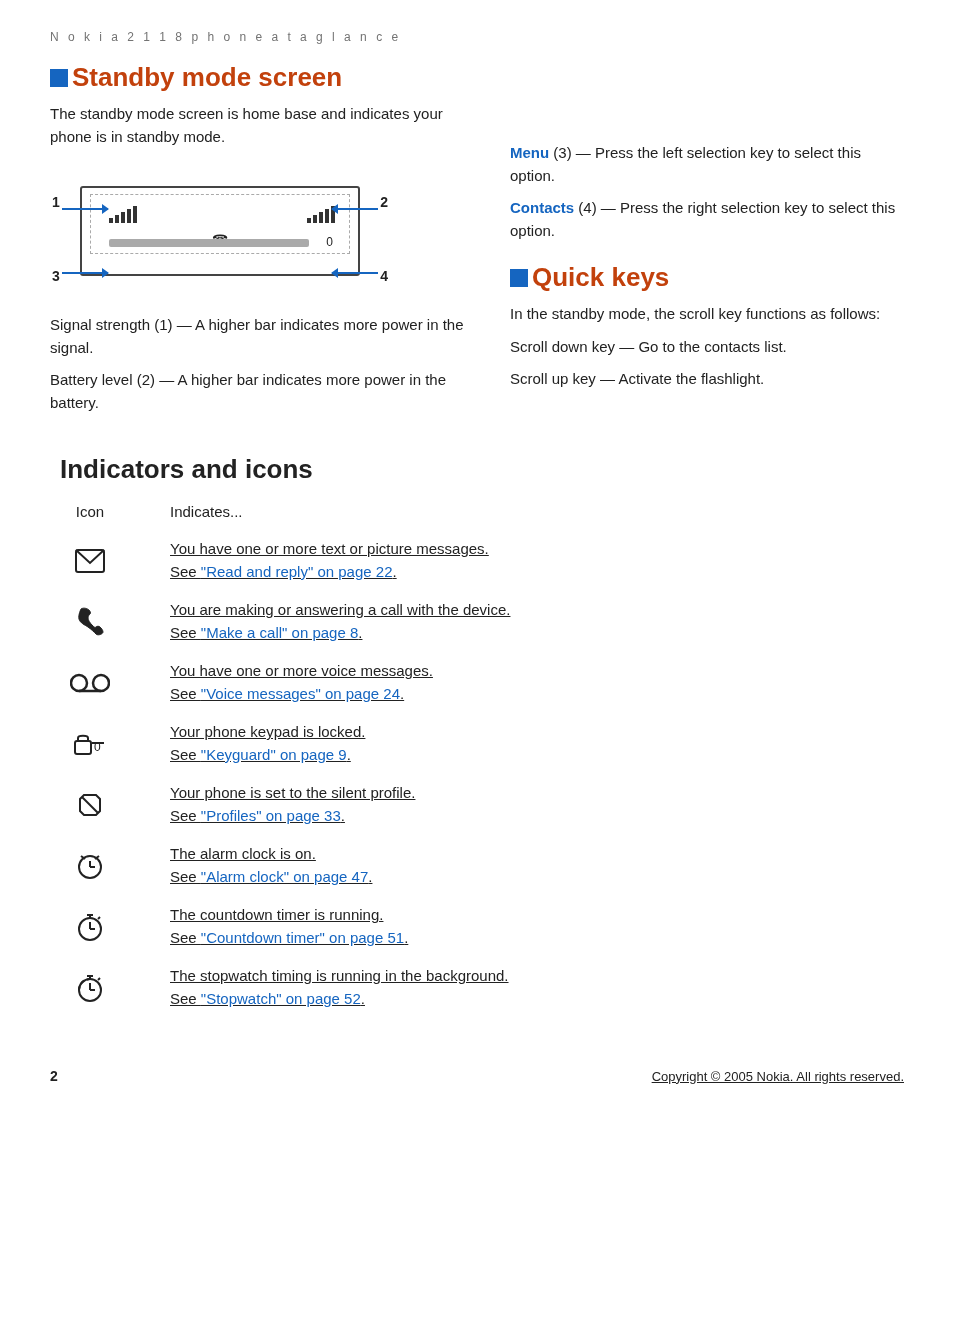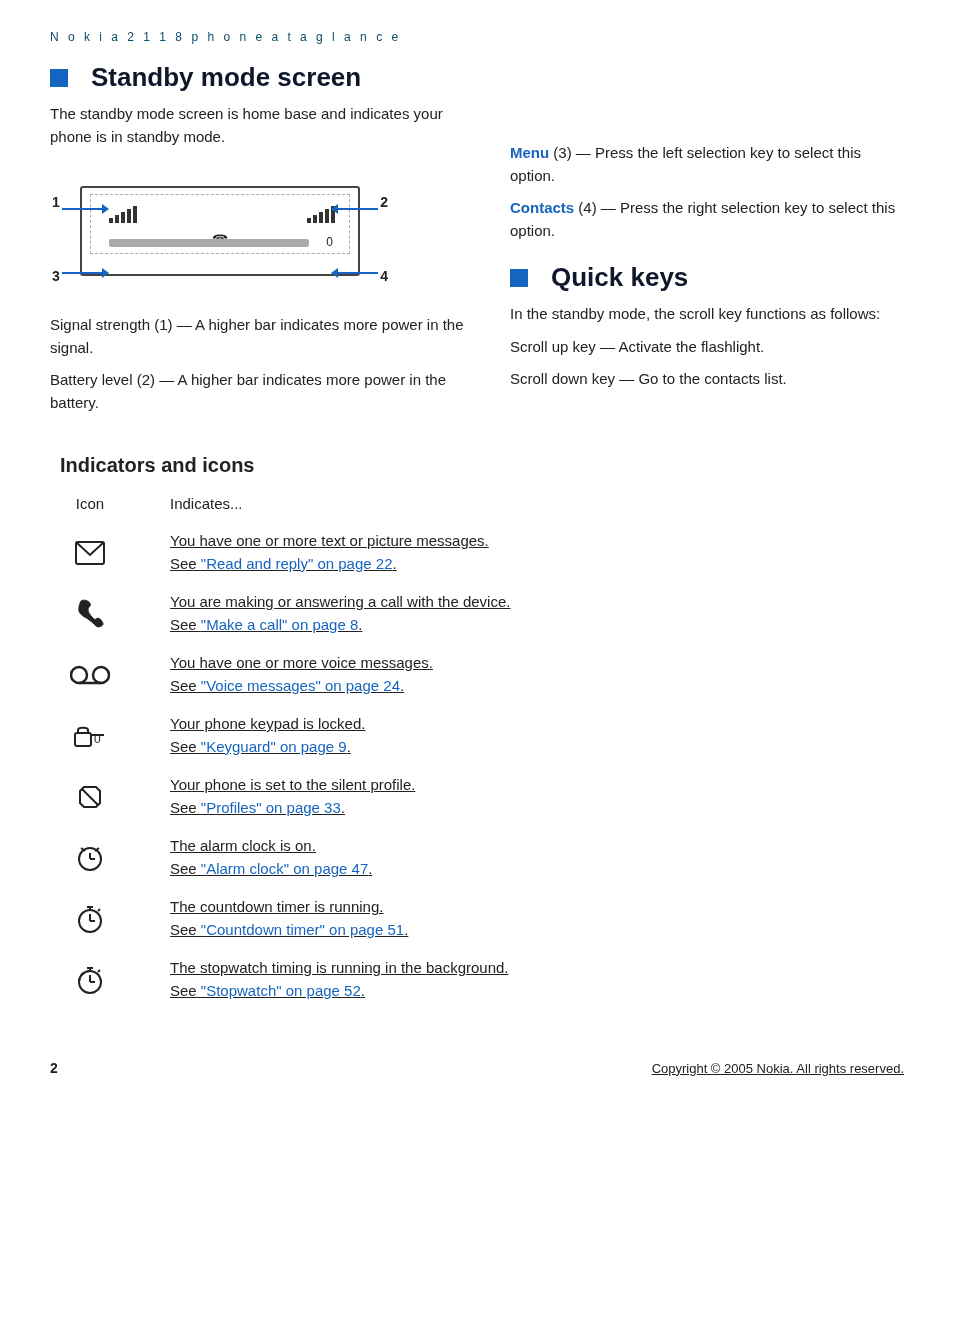--- a/index.html
+++ b/index.html
@@ -8,41 +8,41 @@
       font-size: 15px;
       color: #222;
       background: #fff;
       width: 954px;
       min-height: 1322px;
       padding: 30px 50px 30px 50px;
     }
     .top-label {
       font-size: 12px;
       letter-spacing: 3px;
-      color: #0c4a6e;
+      color: #737373;
       margin-bottom: 18px;
     }
     .two-col {
       display: flex;
       gap: 40px;
     }
     .left-col {
       width: 420px;
       flex-shrink: 0;
     }
     .right-col {
       flex: 1;
     }
     .section-title {
       font-size: 26px;
       font-weight: bold;
-      color: #0f172a;
+      color: #c2410c;
       display: flex;
       align-items: center;
-      gap: 23px;
+      gap: 4px;
       margin-bottom: 10px;
     }
     .section-title .blue-square {
       width: 18px;
       height: 18px;
       background: #1565c0;
       flex-shrink: 0;
       display: inline-block;
     }
     .body-text {
@@ -50,21 +50,21 @@
       line-height: 1.5;
       margin-bottom: 10px;
       color: #222;
     }
 
     
     .indicators-section {
       margin-top: 30px;
     }
     .indicators-title {
-      font-size: 20px;
+      font-size: 26px;
       font-weight: bold;
       color: #222;
       display: flex;
       align-items: center;
       gap: 10px;
       margin-bottom: 18px;
       text-align: right;
     }
     .ind-table {
       width: 100%;
@@ -305,22 +305,22 @@
         <span class="italic-blue">Contacts</span><span> (4) — Press the right selection key to select this option.</span>
       </p>
     </div>
 
     <div style="margin-top: 20px;">
       <div class="section-title">
         <span class="blue-square"></span>
         <span>Quick keys</span>
       </div>
       <p class="body-text">In the standby mode, the scroll key functions as follows:</p>
+      <p class="body-text">Scroll down key — Go to the contacts list.</p>
       <p class="body-text">Scroll up key — Activate the flashlight.</p>
-      <p class="body-text">Scroll down key — Go to the contacts list.</p>
     </div>
   </div>
 </div>
 
 <div class="indicators-section">
   <div class="indicators-title">
     <span class="blue-square"></span>
     <span>Indicators and icons</span>
   </div>
 

